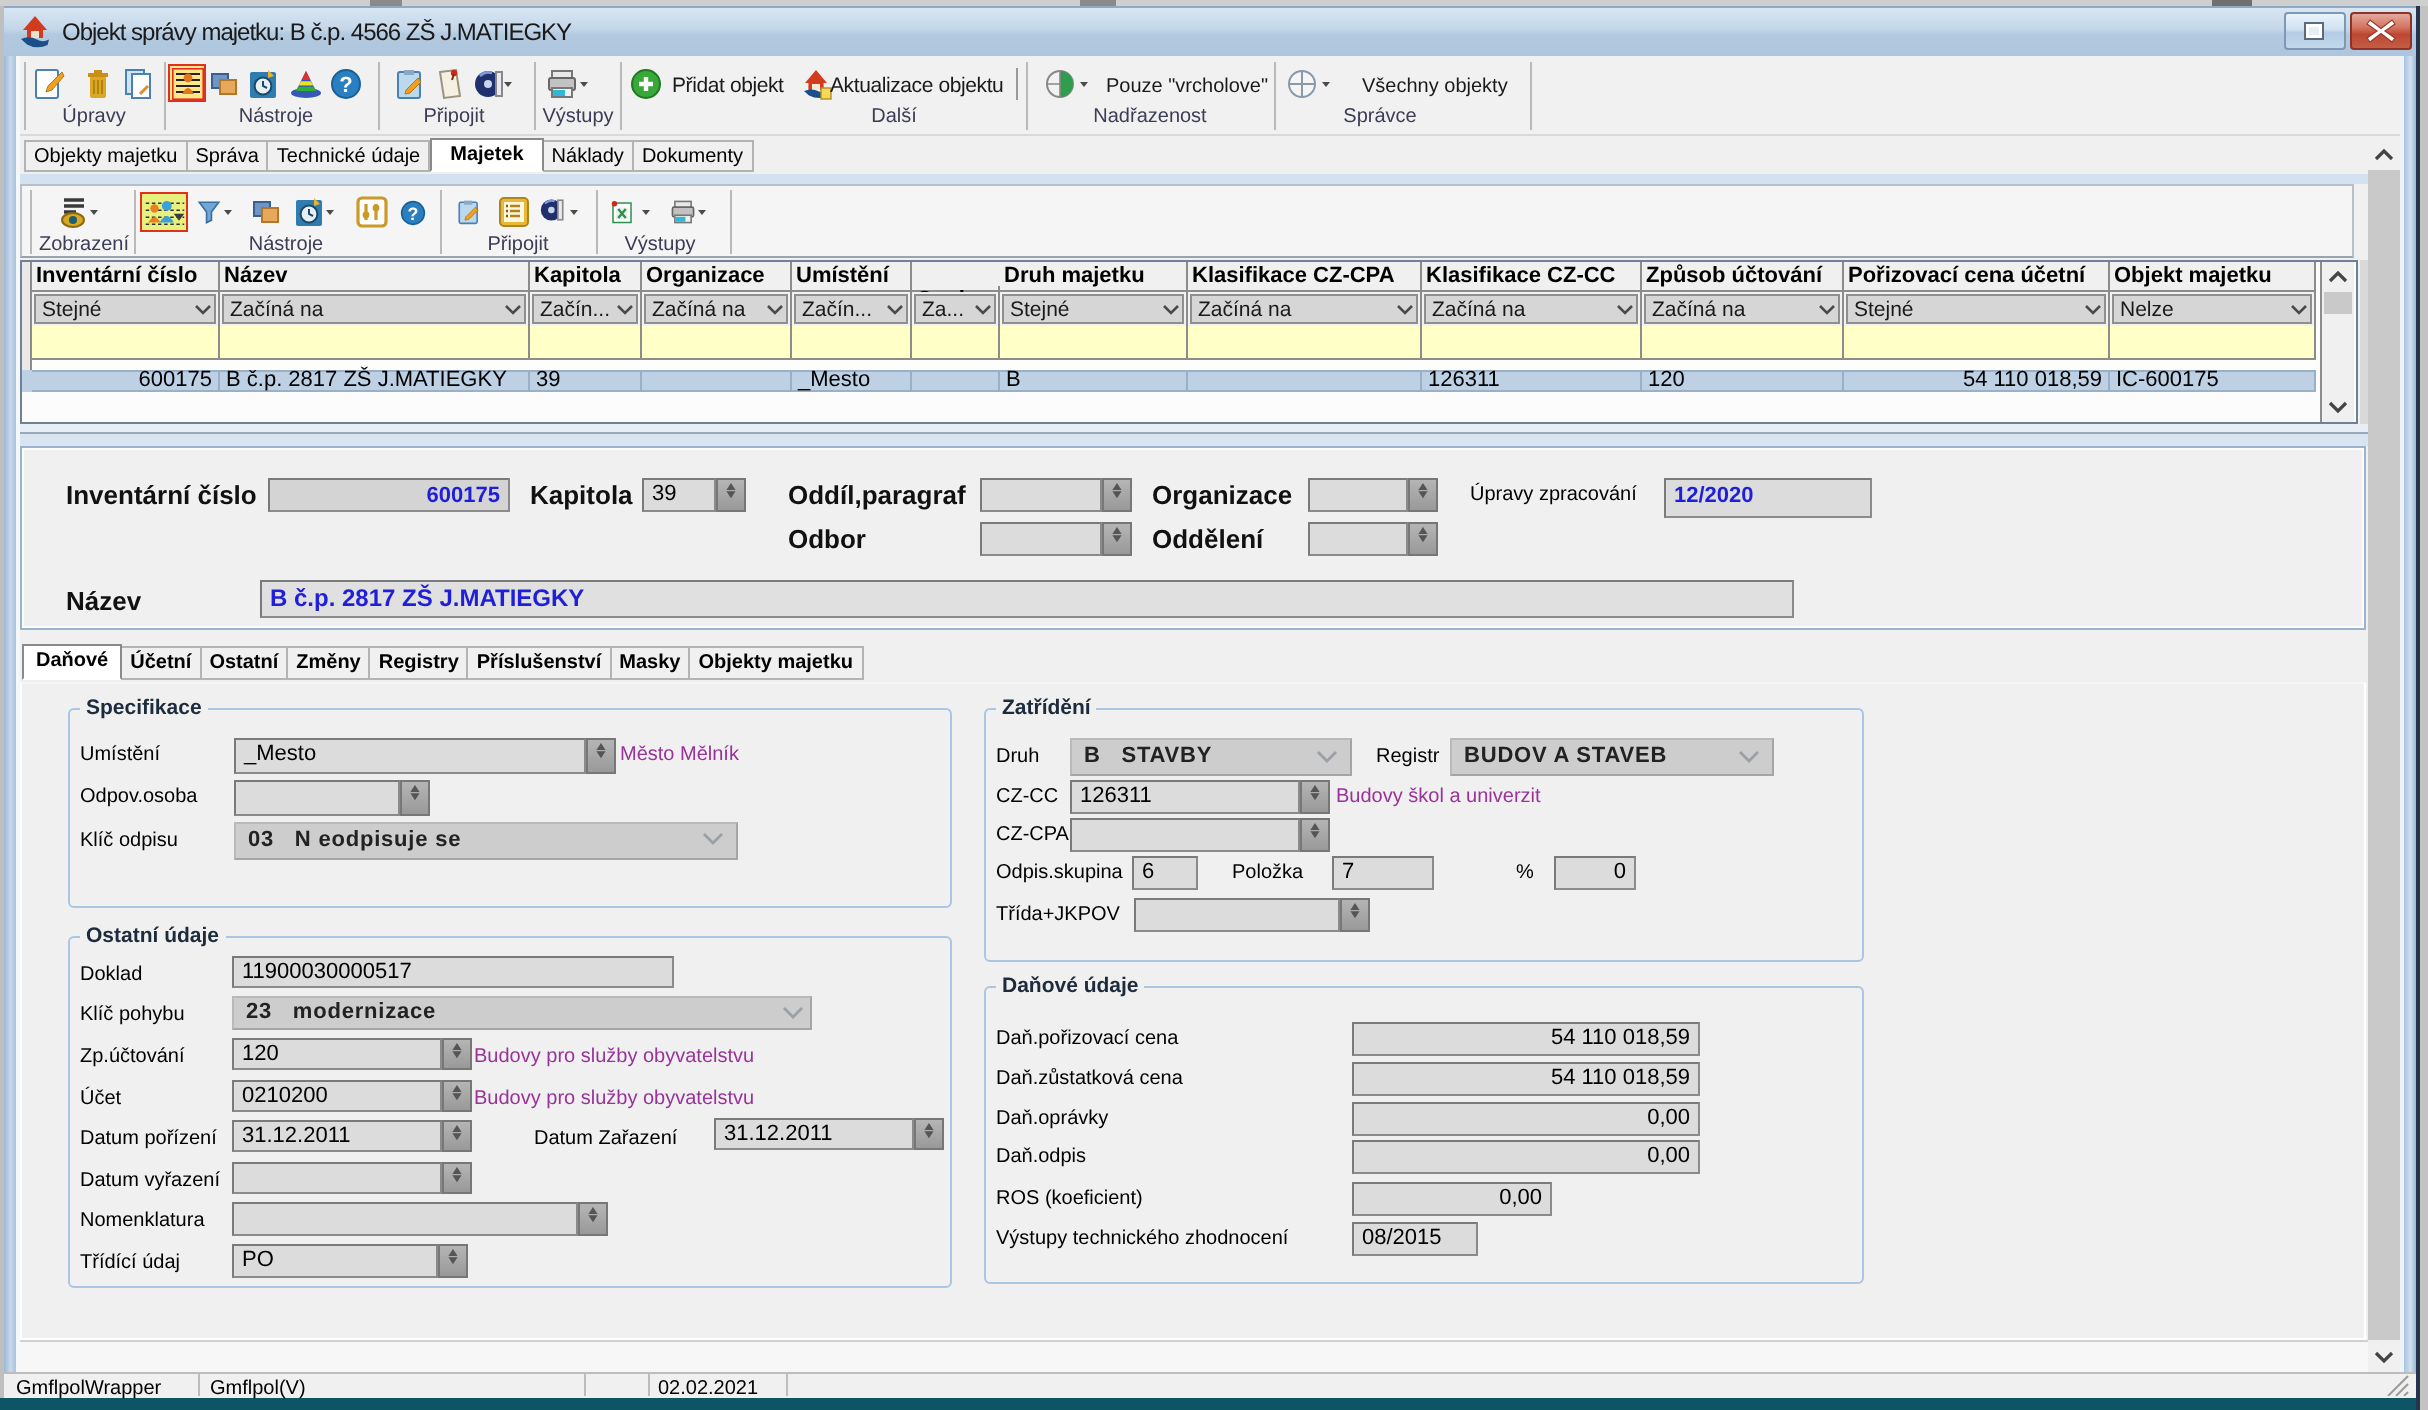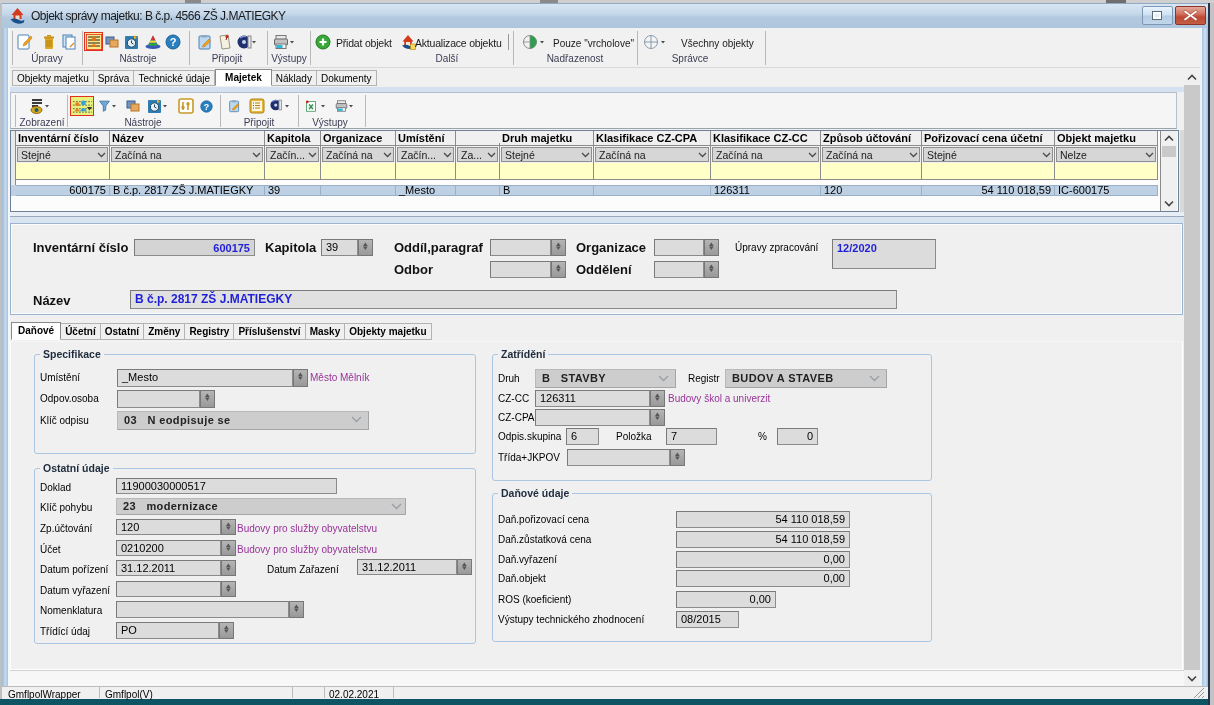--- a/index.html
+++ b/index.html
@@ -410,21 +410,21 @@
     <i>▲</i>
     <i>▼</i>
   </div>
 <div class="fl" style="left:576px;top:262px">Oddělení</div>
 <div class="inp" style="left:654px;top:261px;width:50px;height:17px"></div>
 <div class="spin" style="left:704px;top:261px;height:17px">
     <i>▲</i>
     <i>▼</i>
   </div>
 <div class="lbl" style="left:735px;top:241px">Úpravy zpracování</div>
-<div class="inp bigv" style="left:832px;top:239px;width:104px;height:30px;line-height:16px">12/2020</div>
+<div class="inp bigv" style="left:832px;top:239px;width:104px;height:20px;line-height:16px">12/2020</div>
 <div class="fl" style="left:33px;top:293px">Název</div>
 <div class="inp bigv" style="left:130px;top:290px;width:767px;height:19px;background:#e0e0e0;font-size:12px;line-height:17px">B č.p. 2817 ZŠ J.MATIEGKY</div>
 <div class="a" style="left:11px;top:323px;height:18px;white-space:nowrap;font-weight:bold"><div class="tab1" style="background:#fff;height:18px;margin-top:-1px;border:1px solid #8a8a8a;border-bottom:1px solid #fff;z-index:3;font-size:10px;padding:1px 6px 0 6px">Daňové</div><div class="tab1" style="height:17px;font-size:10px">Účetní</div><div class="tab1" style="height:17px;font-size:10px">Ostatní</div><div class="tab1" style="height:17px;font-size:10px">Změny</div><div class="tab1" style="height:17px;font-size:10px">Registry</div><div class="tab1" style="height:17px;font-size:10px">Příslušenství</div><div class="tab1" style="height:17px;font-size:10px">Masky</div><div class="tab1" style="height:17px;font-size:10px">Objekty majetku</div></div>
 <div class="a" style="left:10px;top:341px;width:1173px;height:329px;background:#f0f0f0;border:1px solid #fff;border-top:1px solid #f6f6f6"></div>
 <div class="gb" style="left:34px;top:354px;width:442px;height:100px"></div>
 <div class="gbt" style="left:40px;top:348px">Specifikace</div>
 <div class="lbl" style="left:40px;top:371px">Umístění</div>
 <div class="inp" style="left:117px;top:369px;width:176px;height:18px">_Mesto</div>
 <div class="spin" style="left:293px;top:369px;height:18px">
     <i>▲</i>
@@ -531,23 +531,23 @@
 <div class="spin" style="left:670px;top:449px;height:17px">
     <i>▲</i>
     <i>▼</i>
   </div>
 <div class="gb" style="left:492px;top:493px;width:440px;height:149px"></div>
 <div class="gbt" style="left:498px;top:487px">Daňové údaje</div>
 <div class="lbl" style="left:498px;top:513px">Daň.pořizovací cena</div>
 <div class="inp right" style="left:676px;top:511px;width:174px;height:17px">54 110 018,59</div>
 <div class="lbl" style="left:498px;top:533px">Daň.zůstatková cena</div>
 <div class="inp right" style="left:676px;top:531px;width:174px;height:17px">54 110 018,59</div>
-<div class="lbl" style="left:498px;top:553px">Daň.vyřazení</div>
+<div class="lbl" style="left:498px;top:553px">Daň.oprávky</div>
 <div class="inp right" style="left:676px;top:551px;width:174px;height:17px">0,00</div>
-<div class="lbl" style="left:498px;top:572px">Daň.objekt</div>
+<div class="lbl" style="left:498px;top:572px">Daň.odpis</div>
 <div class="inp right" style="left:676px;top:570px;width:174px;height:17px">0,00</div>
 <div class="lbl" style="left:498px;top:593px">ROS (koeficient)</div>
 <div class="inp right" style="left:676px;top:591px;width:100px;height:17px">0,00</div>
 <div class="lbl" style="left:498px;top:613px">Výstupy technického zhodnocení</div>
 <div class="inp" style="left:676px;top:611px;width:63px;height:17px">08/2015</div>
 <div class="a" style="left:1184px;top:69px;width:16px;height:617px;background:#c9c9c9"></div>
 <div class="a" style="left:1184px;top:69px;width:16px;height:16px;background:#f0f0f0"></div>
 <svg class="svgi" style="left:1187px;top:74px" width="10" height="7">
     <path d="M1 5.5 L5 1.5 L9 5.5" stroke="#444" fill="none" stroke-width="1.6"></path>
   </svg>

